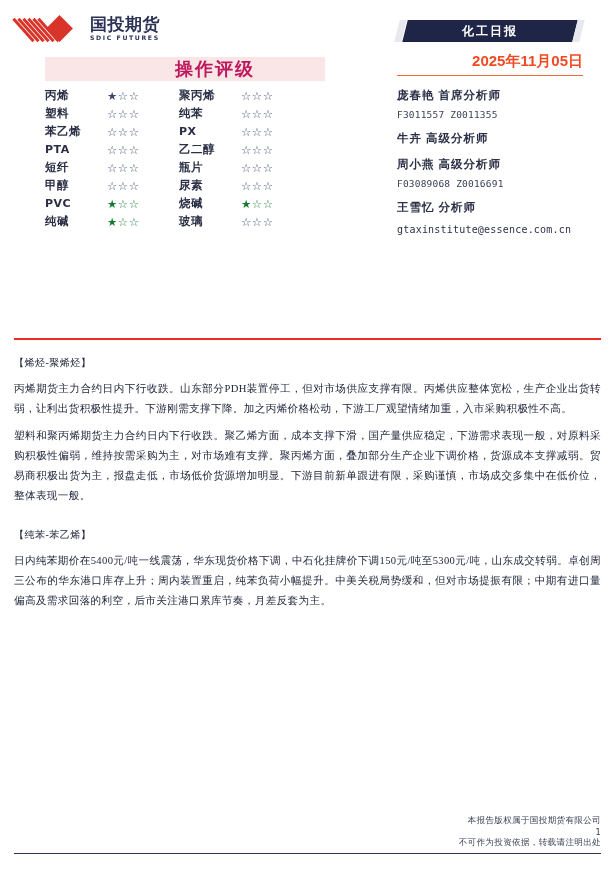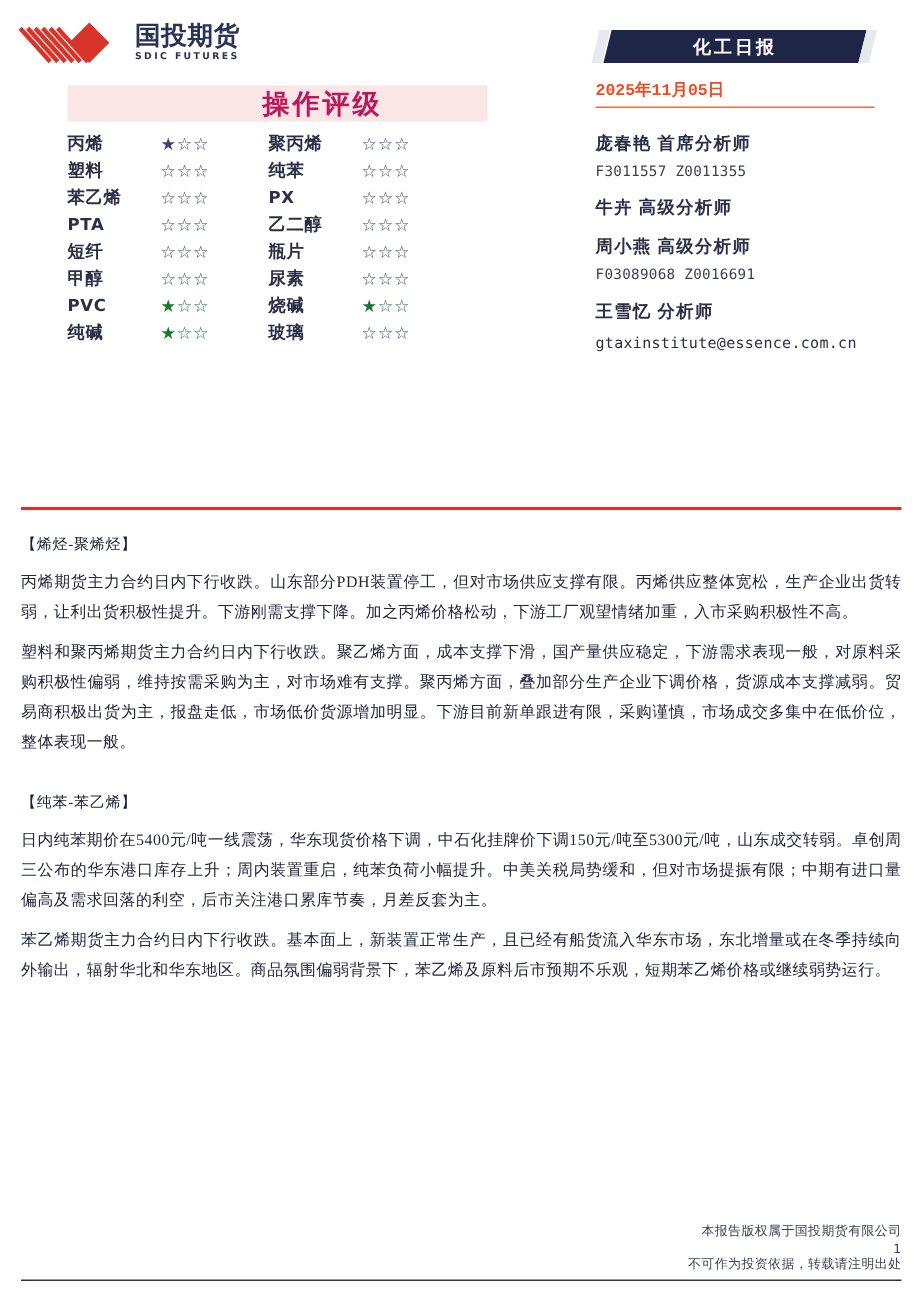--- a/index.html
+++ b/index.html
@@ -80,23 +80,23 @@
   .banner-edge.l { left:0; }
   .banner-edge.r { left:178px; }
   .banner-text {
     position:absolute; left:0; top:0; width:186px; height:22px;
     display:flex; align-items:center; justify-content:center;
     color:#ffffff; font-weight:bold; font-size:12px; letter-spacing:2px;
     font-family:"Liberation Serif","DejaVu Serif",serif;
   }
   .date-line {
     position:absolute; left:397px; top:52px; width:186px;
-    text-align:left;
-    color:#f04a22; font-weight:bold; font-size:11px;
-    font-family:Liberation Mono, monospace;
+    text-align:right;
+    color:#f04a22; font-weight:bold; font-size:15px;
+    font-family:Liberation Sans, sans-serif;
     padding-bottom:4px;
     border-bottom:1px solid #f06a3a;
   }
 
   .analysts { position:absolute; left:397px; top:88px; width:215px; }
   .an-name {
     font-family:"Liberation Serif","DejaVu Serif",serif;
     font-weight:bold; font-size:11.5px; color:#2b2f45;
     letter-spacing:1px; margin-top:11px;
   }
@@ -233,21 +233,20 @@
 
   <div class="body-area" id="body-area">
       <div class="sec-block">
         <div class="sec-head">【烯烃-聚烯烃】</div>
         <div class="para">丙烯期货主力合约日内下行收跌。山东部分PDH装置停工，但对市场供应支撑有限。丙烯供应整体宽松，生产企业出货转弱，让利出货积极性提升。下游刚需支撑下降。加之丙烯价格松动，下游工厂观望情绪加重，入市采购积极性不高。</div>
         <div class="para">塑料和聚丙烯期货主力合约日内下行收跌。聚乙烯方面，成本支撑下滑，国产量供应稳定，下游需求表现一般，对原料采购积极性偏弱，维持按需采购为主，对市场难有支撑。聚丙烯方面，叠加部分生产企业下调价格，货源成本支撑减弱。贸易商积极出货为主，报盘走低，市场低价货源增加明显。下游目前新单跟进有限，采购谨慎，市场成交多集中在低价位，整体表现一般。</div>
       </div>
       <div class="sec-block">
         <div class="sec-head">【纯苯-苯乙烯】</div>
         <div class="para">日内纯苯期价在5400元/吨一线震荡，华东现货价格下调，中石化挂牌价下调150元/吨至5300元/吨，山东成交转弱。卓创周三公布的华东港口库存上升；周内装置重启，纯苯负荷小幅提升。中美关税局势缓和，但对市场提振有限；中期有进口量偏高及需求回落的利空，后市关注港口累库节奏，月差反套为主。</div>
-        <div class="para">苯乙烯期货主力合约日内下行收跌。基本面上，新装置正常生产，且已经有船货流入华东市场，东北增量或在冬季持续向外输出，辐射华北和华东地区。商品氛围偏弱背景下，苯乙烯及原料后市预期不乐观，短期苯乙烯价格或继续弱势运行。</div>
       </div>
     </div>
 
   <div class="footer">
     <span>本报告版权属于国投期货有限公司</span>
     <span class="mid">1</span>
     <span>不可作为投资依据，转载请注明出处</span>
   </div>
 
 </div>

